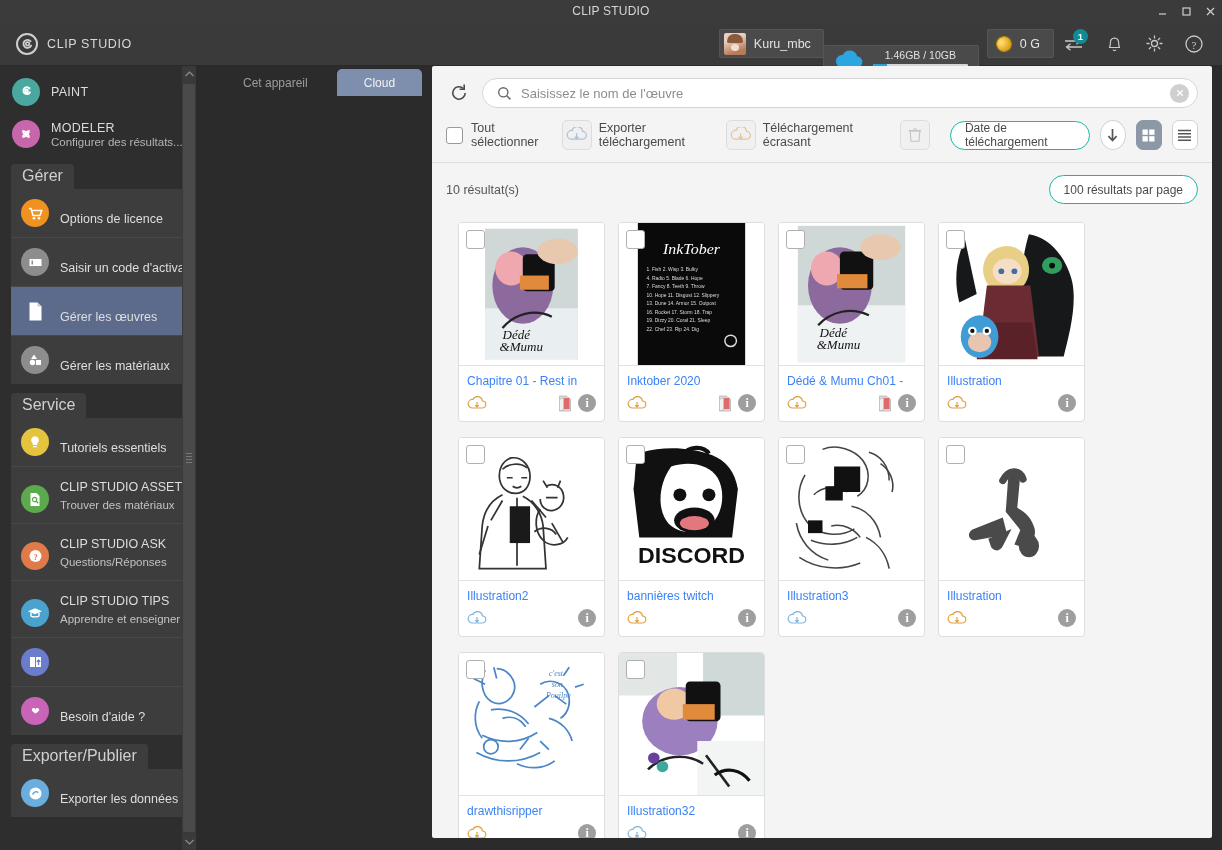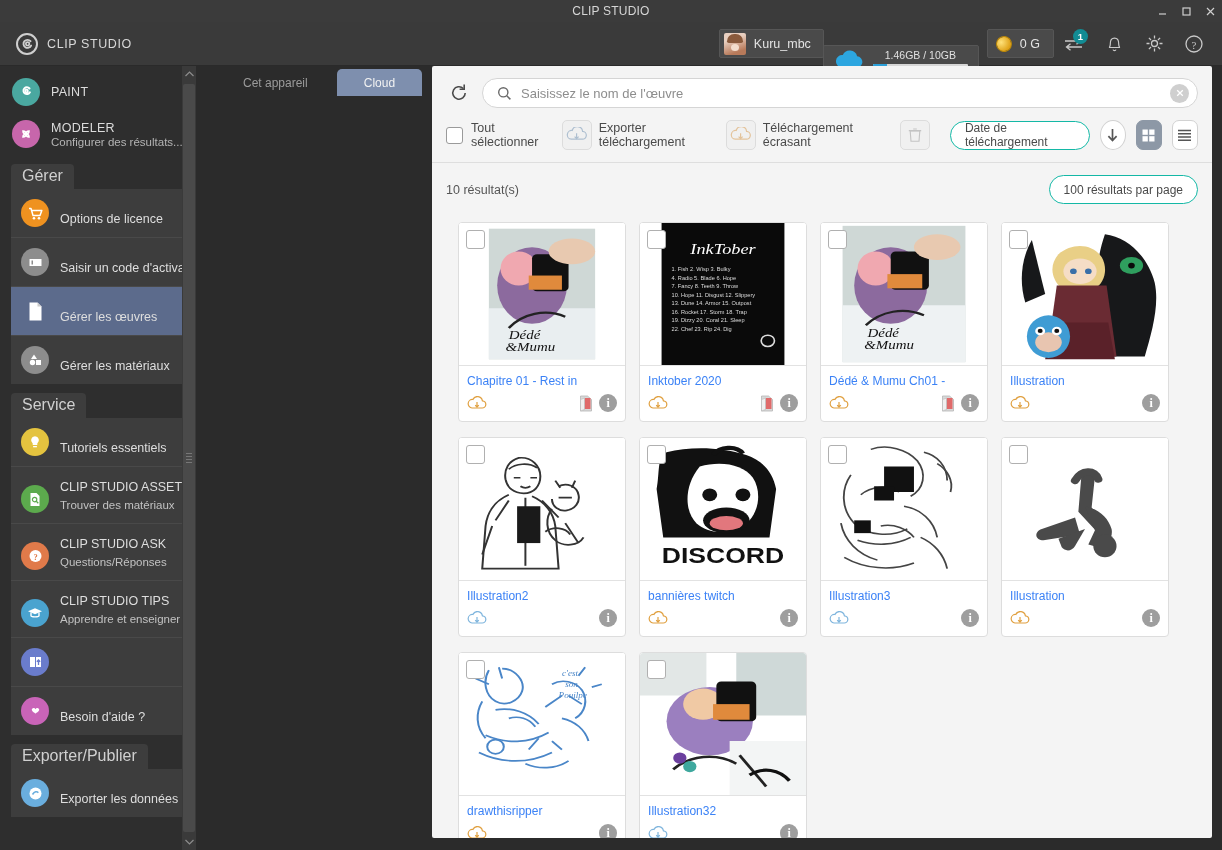--- a/index.html
+++ b/index.html
@@ -175,21 +175,21 @@
   .rnd-btn.on { background: #8d98a6; border-color: #8d98a6; color: #fff; }
 
   .resultrow { display: flex; align-items: center; padding: 12px 14px 10px; }
   .result-count { font-size: 12.5px; color: #555; }
   .perpage { margin-left: auto; }
 
   .grid-scroll { flex: 1; overflow: hidden; padding: 8px 18px 18px 26px; }
   .grid { display: flex; flex-wrap: wrap; gap: 15px 13px; }
 
   .card {
-    width: 168px; background: #fff; border: 1px solid #dddddd; border-radius: 4px;
+    width: 147px; background: #fff; border: 1px solid #dddddd; border-radius: 4px;
     overflow: hidden; display: flex; flex-direction: column;
   }
   .thumb {
     height: 143px; position: relative; background: #fff;
     display: flex; align-items: center; justify-content: center;
     border-bottom: 1px solid #e2e2e2; overflow: hidden;
   }
   .thumb .art { width: 100%; height: 100%; display:block; }
   .card-chk {
     position: absolute; top: 7px; left: 7px; width: 19px; height: 19px;

